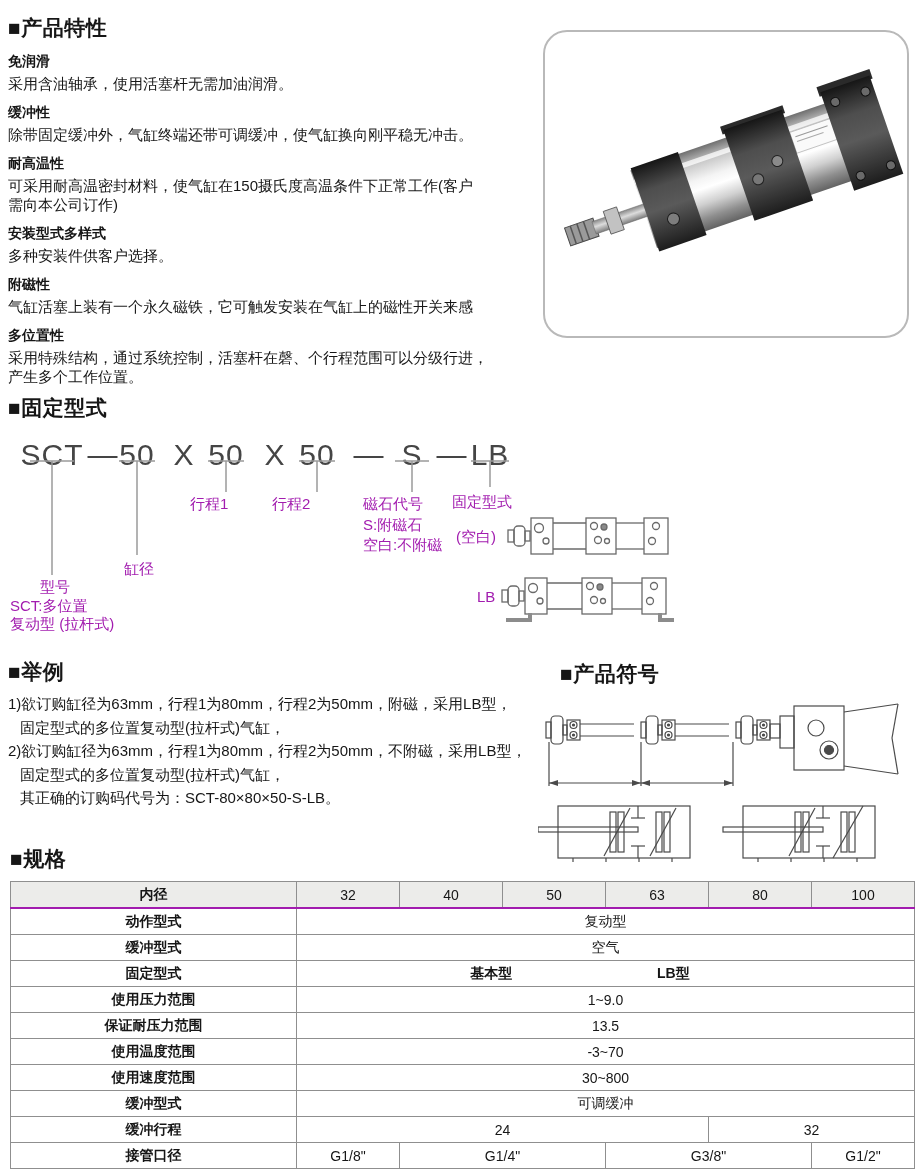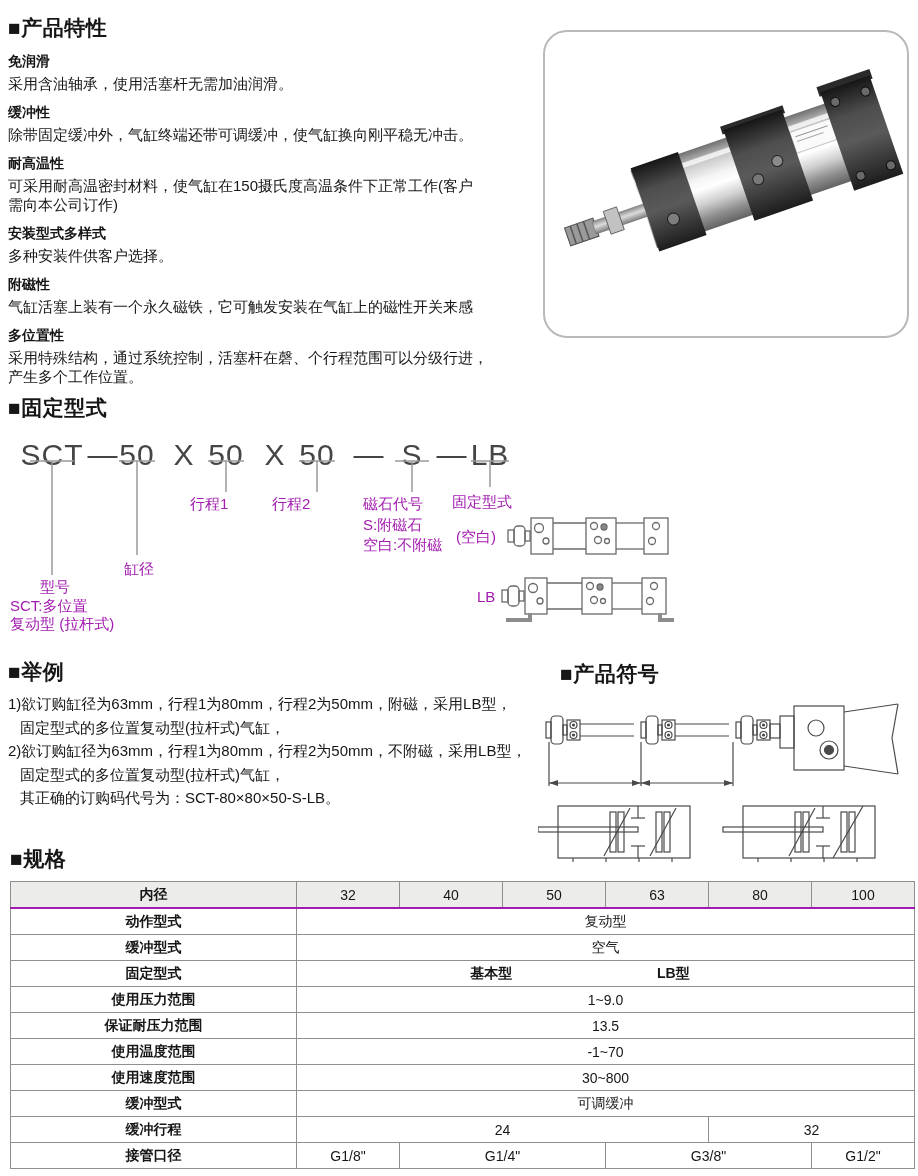--- a/index.html
+++ b/index.html
@@ -382,21 +382,21 @@
       <tr>
         <td class="lab">使用压力范围</td>
         <td colspan="6">1~9.0</td>
       </tr>
       <tr>
         <td class="lab">保证耐压力范围</td>
         <td colspan="6">13.5</td>
       </tr>
       <tr>
         <td class="lab">使用温度范围</td>
-        <td colspan="6">-1~70</td>
+        <td colspan="6">-3~70</td>
       </tr>
       <tr>
         <td class="lab">使用速度范围</td>
         <td colspan="6">30~800</td>
       </tr>
       <tr>
         <td class="lab">缓冲型式</td>
         <td colspan="6">可调缓冲</td>
       </tr>
       <tr>

